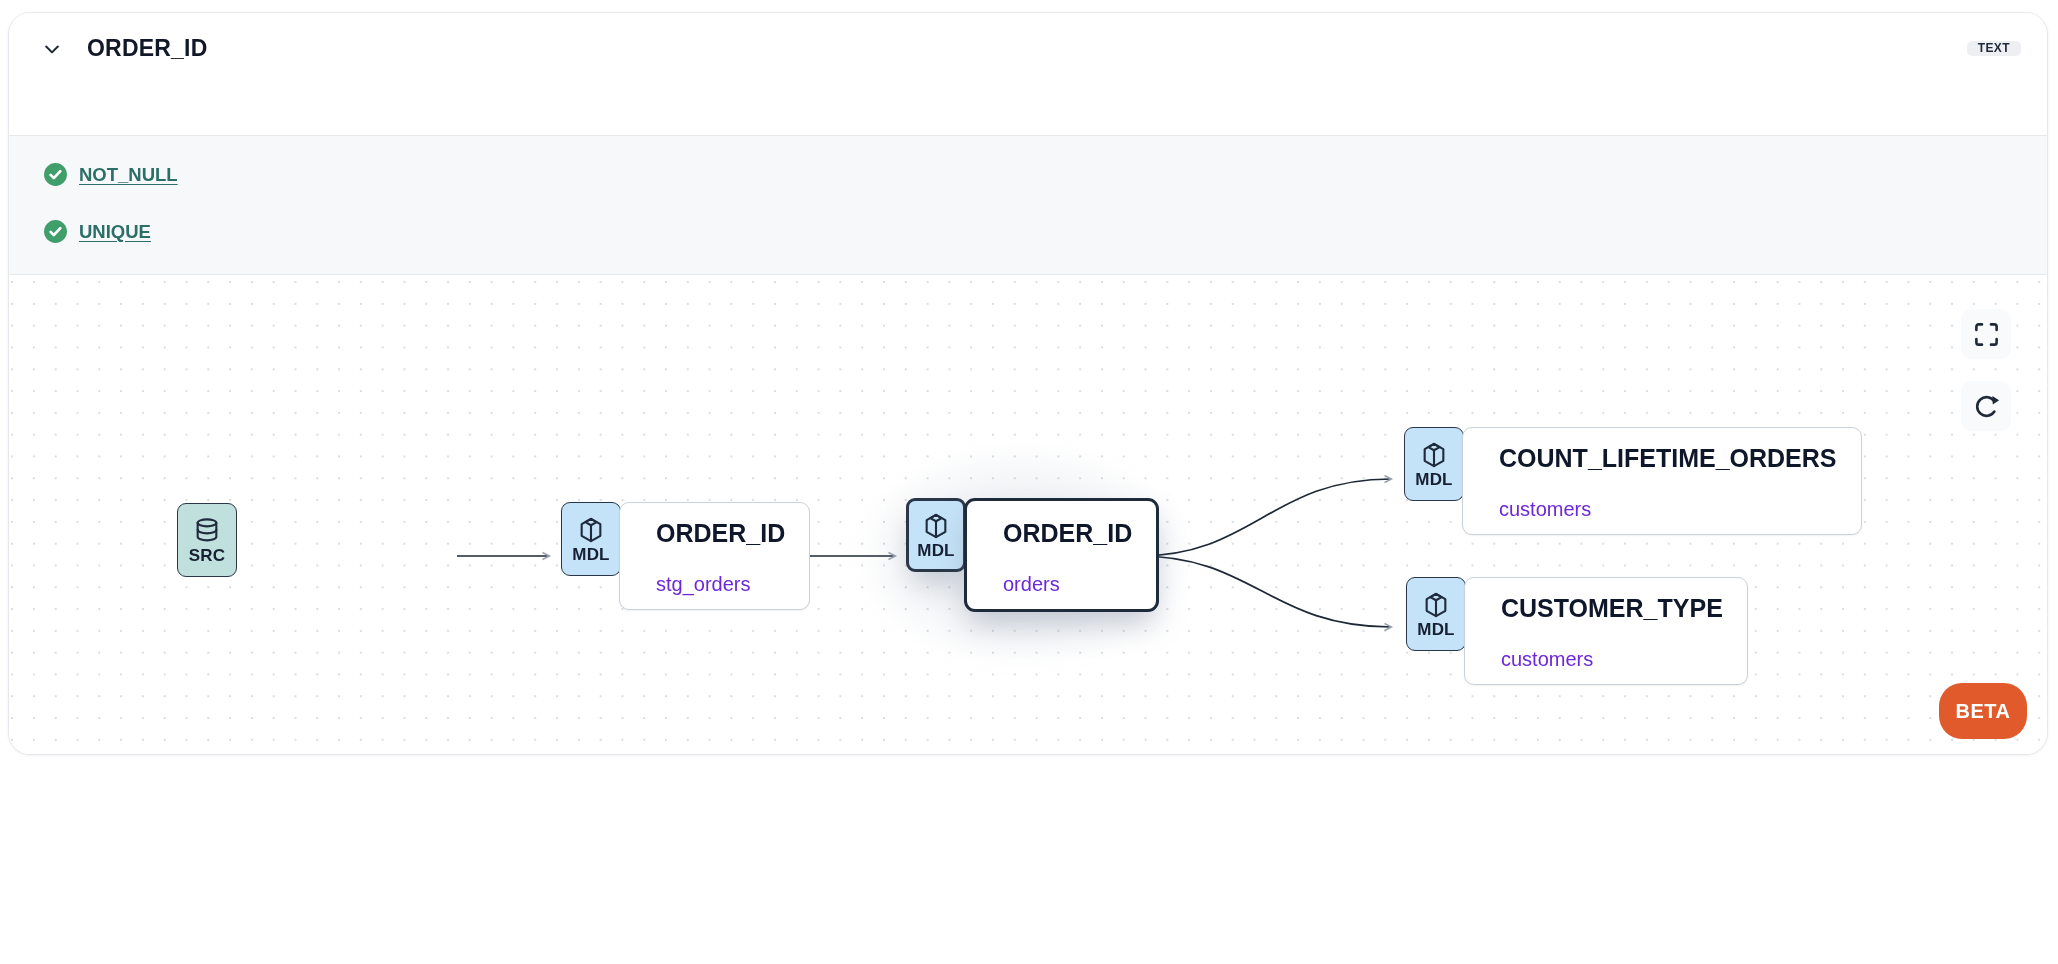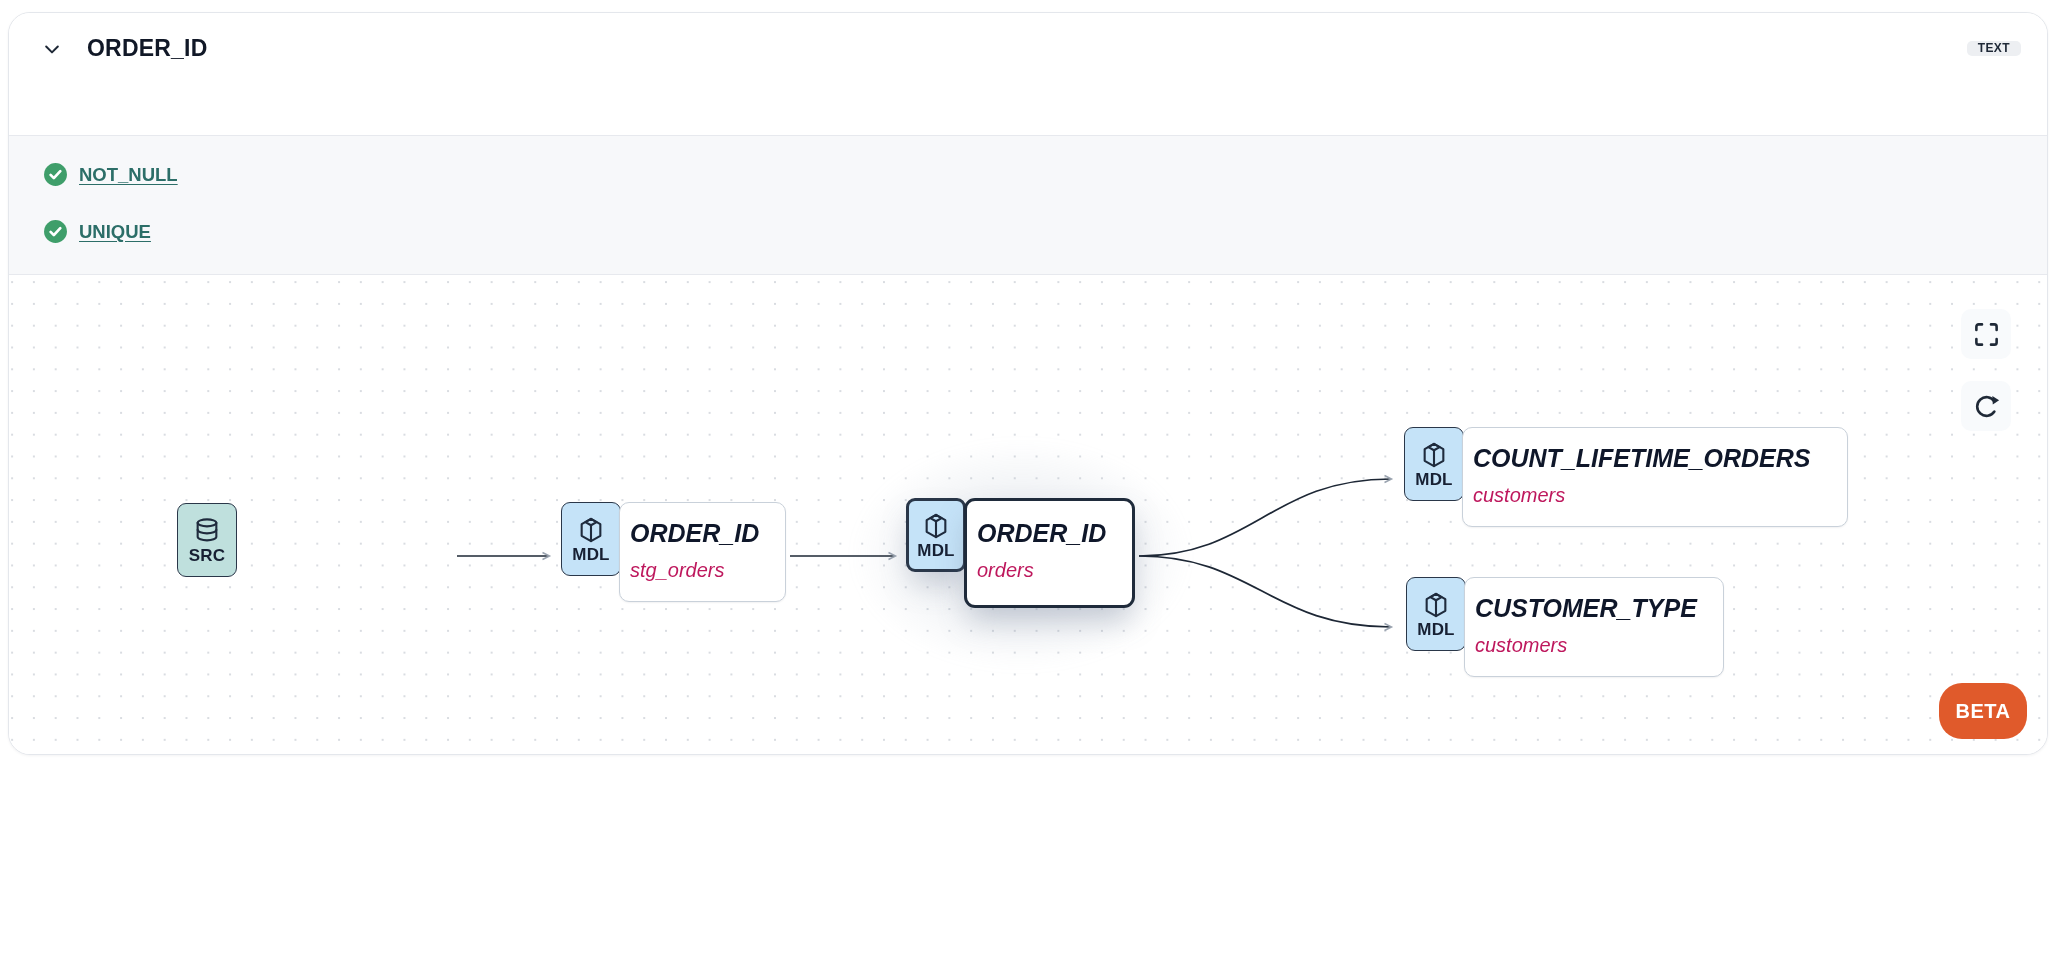--- a/index.html
+++ b/index.html
@@ -72,26 +72,25 @@
   .node-badge {
     width:60px; height:74px; border:1.6px solid #2a3749; border-radius:9px;
     display:flex; flex-direction:column; align-items:center; justify-content:center;
     gap:2px; z-index:1; flex:0 0 60px;
   }
   .node-badge.src { background:#bfe0dd; }
   .node-badge.mdl { background:#c5e3f8; }
   .badge-label { font-size:17px; font-weight:700; color:#172033; letter-spacing:.2px; line-height:1; }
   .node-card {
     margin-left:-2px; background:#fff; border:1.6px solid #c9d1da; border-radius:10px;
-    padding:15px 24px 13px 10px; min-height:100px; z-index:2;
+    padding:15px 24px 13px 36px; min-height:100px; z-index:2;
     box-shadow:0 1px 2px rgba(16,24,40,.06);
-    font-style:italic;
   }
   .node-title { font-size:25px; font-weight:600; color:#0f172a; line-height:1.2; white-space:nowrap; }
-  .node-sub { margin-top:10px; font-size:20px; color:#be185d; line-height:1.2; white-space:nowrap; }
+  .node-sub { margin-top:24px; font-size:20px; color:#6d28d9; line-height:1.2; white-space:nowrap; }
   .node.selected .node-badge {
     border-width:3.5px; box-shadow:0 16px 30px -6px rgba(100,116,139,.35);
   }
   .node.selected .node-card {
     border:3.5px solid #1f2b3b; border-radius:11px; min-height:110px; padding-top:17px;
     box-shadow:0 16px 30px -4px rgba(100,116,139,.35);
   }
 
   
   .canvas-btn {

